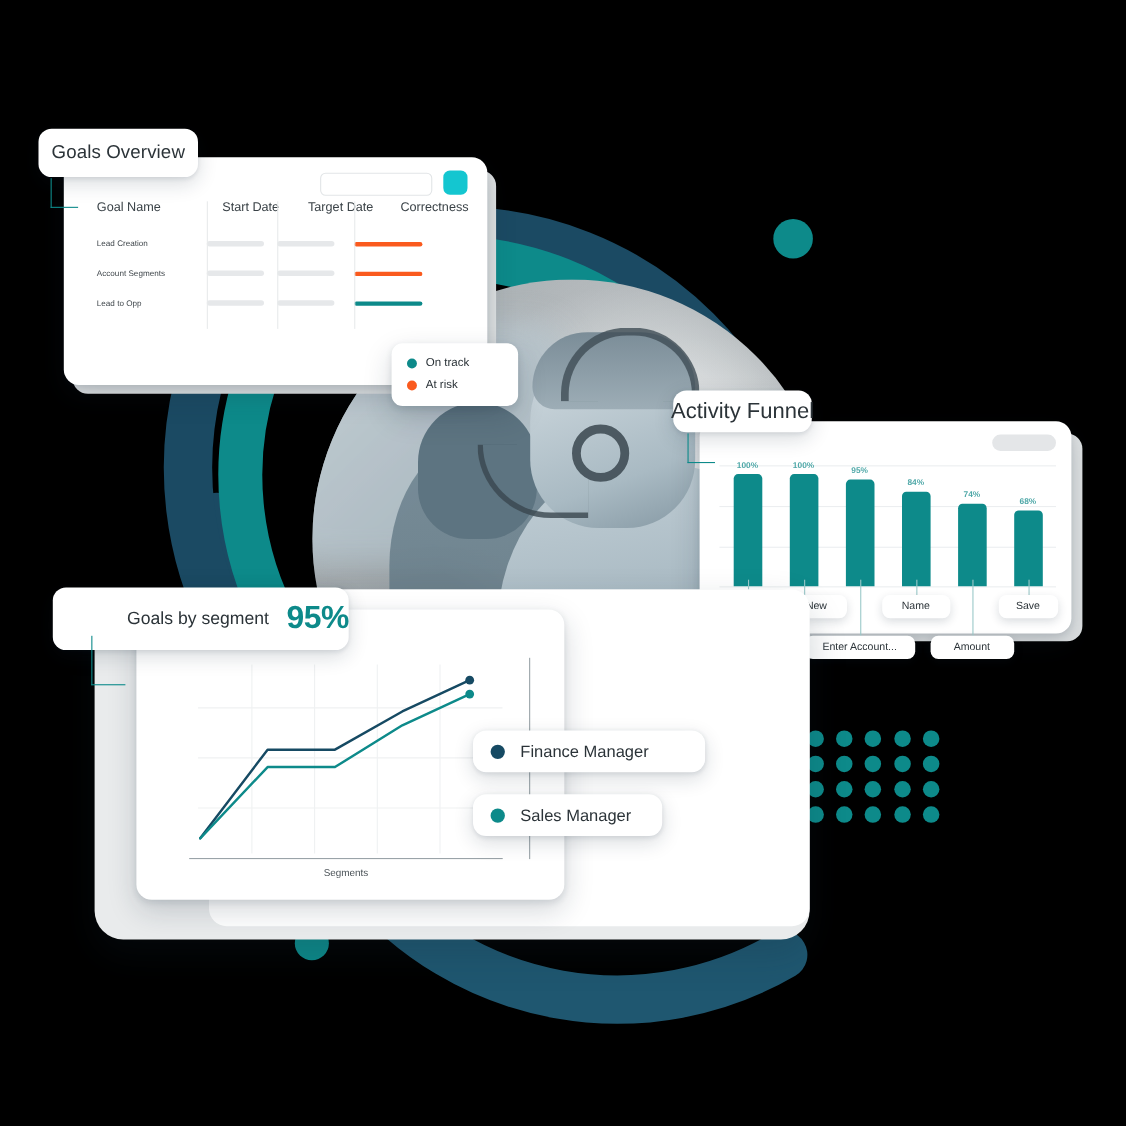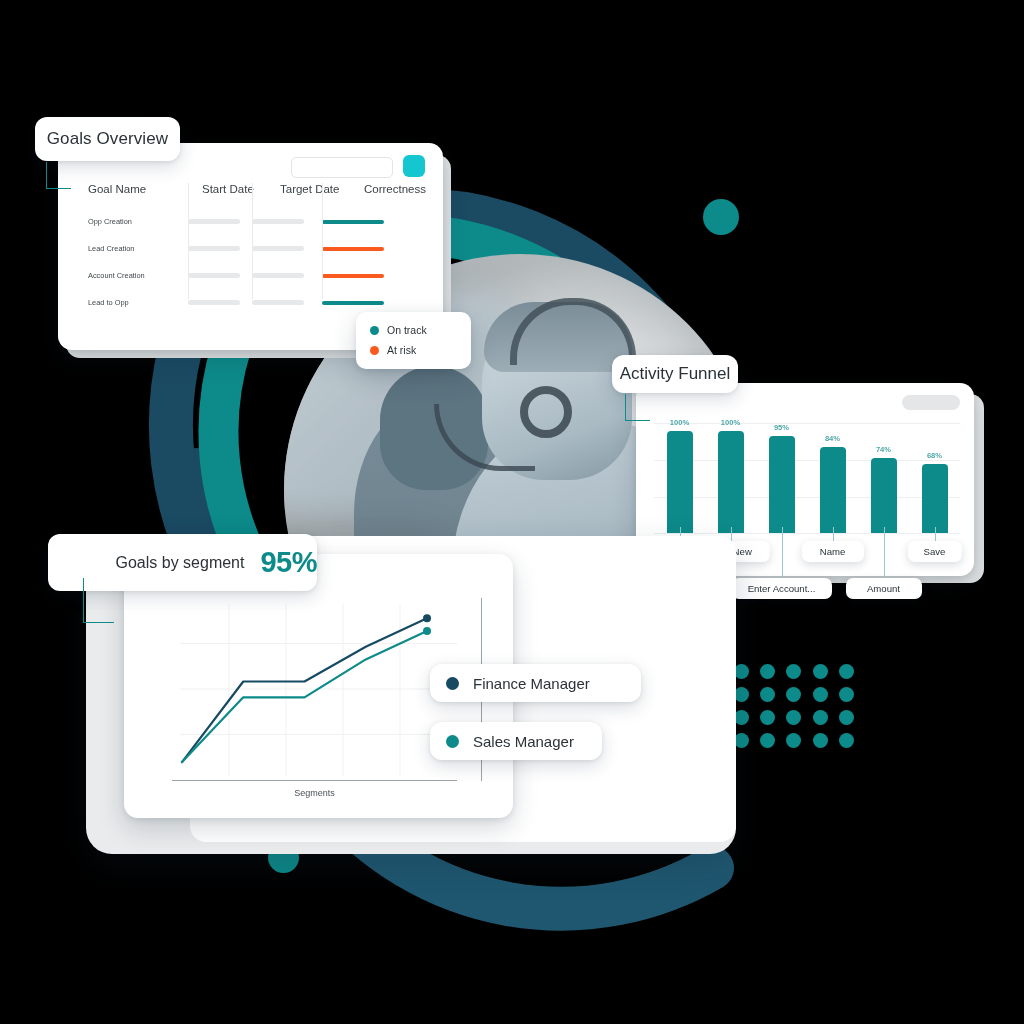--- a/index.html
+++ b/index.html
@@ -221,21 +221,21 @@
     display: flex; align-items: center; gap: 8px;
     font-size: 10.5px; color: #2b3338; height: 20px; padding-left: 14px;
   }
   .legend-dot { width: 9px; height: 9px; border-radius: 50%; flex: 0 0 auto; }
 
   
   #funnel-card { left: 636px; top: 383px; width: 338px; height: 193px; }
   #funnel-card-shadow { left: 646px; top: 394px; width: 338px; height: 189px; background:#dfe2e3; border-radius:14px; }
   #funnel-title-pill {
     left: 612px; top: 355px; width: 126px; height: 38px;
-    font-size: 17px;
+    font-size: 20px;
   }
   #funnel-placeholder {
     position: absolute; right: 14px; top: 12px;
     width: 58px; height: 15px; border-radius: 8px; background: #e4e6e8;
   }
   #funnel-plot {
     position: absolute; left: 18px; top: 40px; width: 306px; height: 110px;
   }
   .hgrid { position: absolute; left: 0; right: 0; height: 1px; background: #eceef0; }
   .bar-col {
@@ -377,45 +377,33 @@
 
     <div class="table">
       <div class="table-head">
         <div class="th th-0">Goal Name</div>
         <div class="th th-1">Start Date</div>
         <div class="th th-2">Target Date</div>
         <div class="th th-3">Correctness</div>
       </div>
       <div class="table-rows" id="goals-rows">
           <div class="trow">
-            <div class="td-0">Opp Creation</div>
-            <div class="td-1">
-              <div class="skel"></div>
-            </div>
-            <div class="td-2">
-              <div class="skel"></div>
-            </div>
-            <div class="td-3">
-              <div class="bar-ind" title="On track" style="background: rgb(13, 138, 138);"></div>
-            </div>
-          </div>
-          <div class="trow">
             <div class="td-0">Lead Creation</div>
             <div class="td-1">
               <div class="skel"></div>
             </div>
             <div class="td-2">
               <div class="skel"></div>
             </div>
             <div class="td-3">
               <div class="bar-ind" title="At risk" style="background: rgb(250, 90, 30);"></div>
             </div>
           </div>
           <div class="trow">
-            <div class="td-0">Account Creation</div>
+            <div class="td-0">Account Segments</div>
             <div class="td-1">
               <div class="skel"></div>
             </div>
             <div class="td-2">
               <div class="skel"></div>
             </div>
             <div class="td-3">
               <div class="bar-ind" title="At risk" style="background: rgb(250, 90, 30);"></div>
             </div>
           </div>

